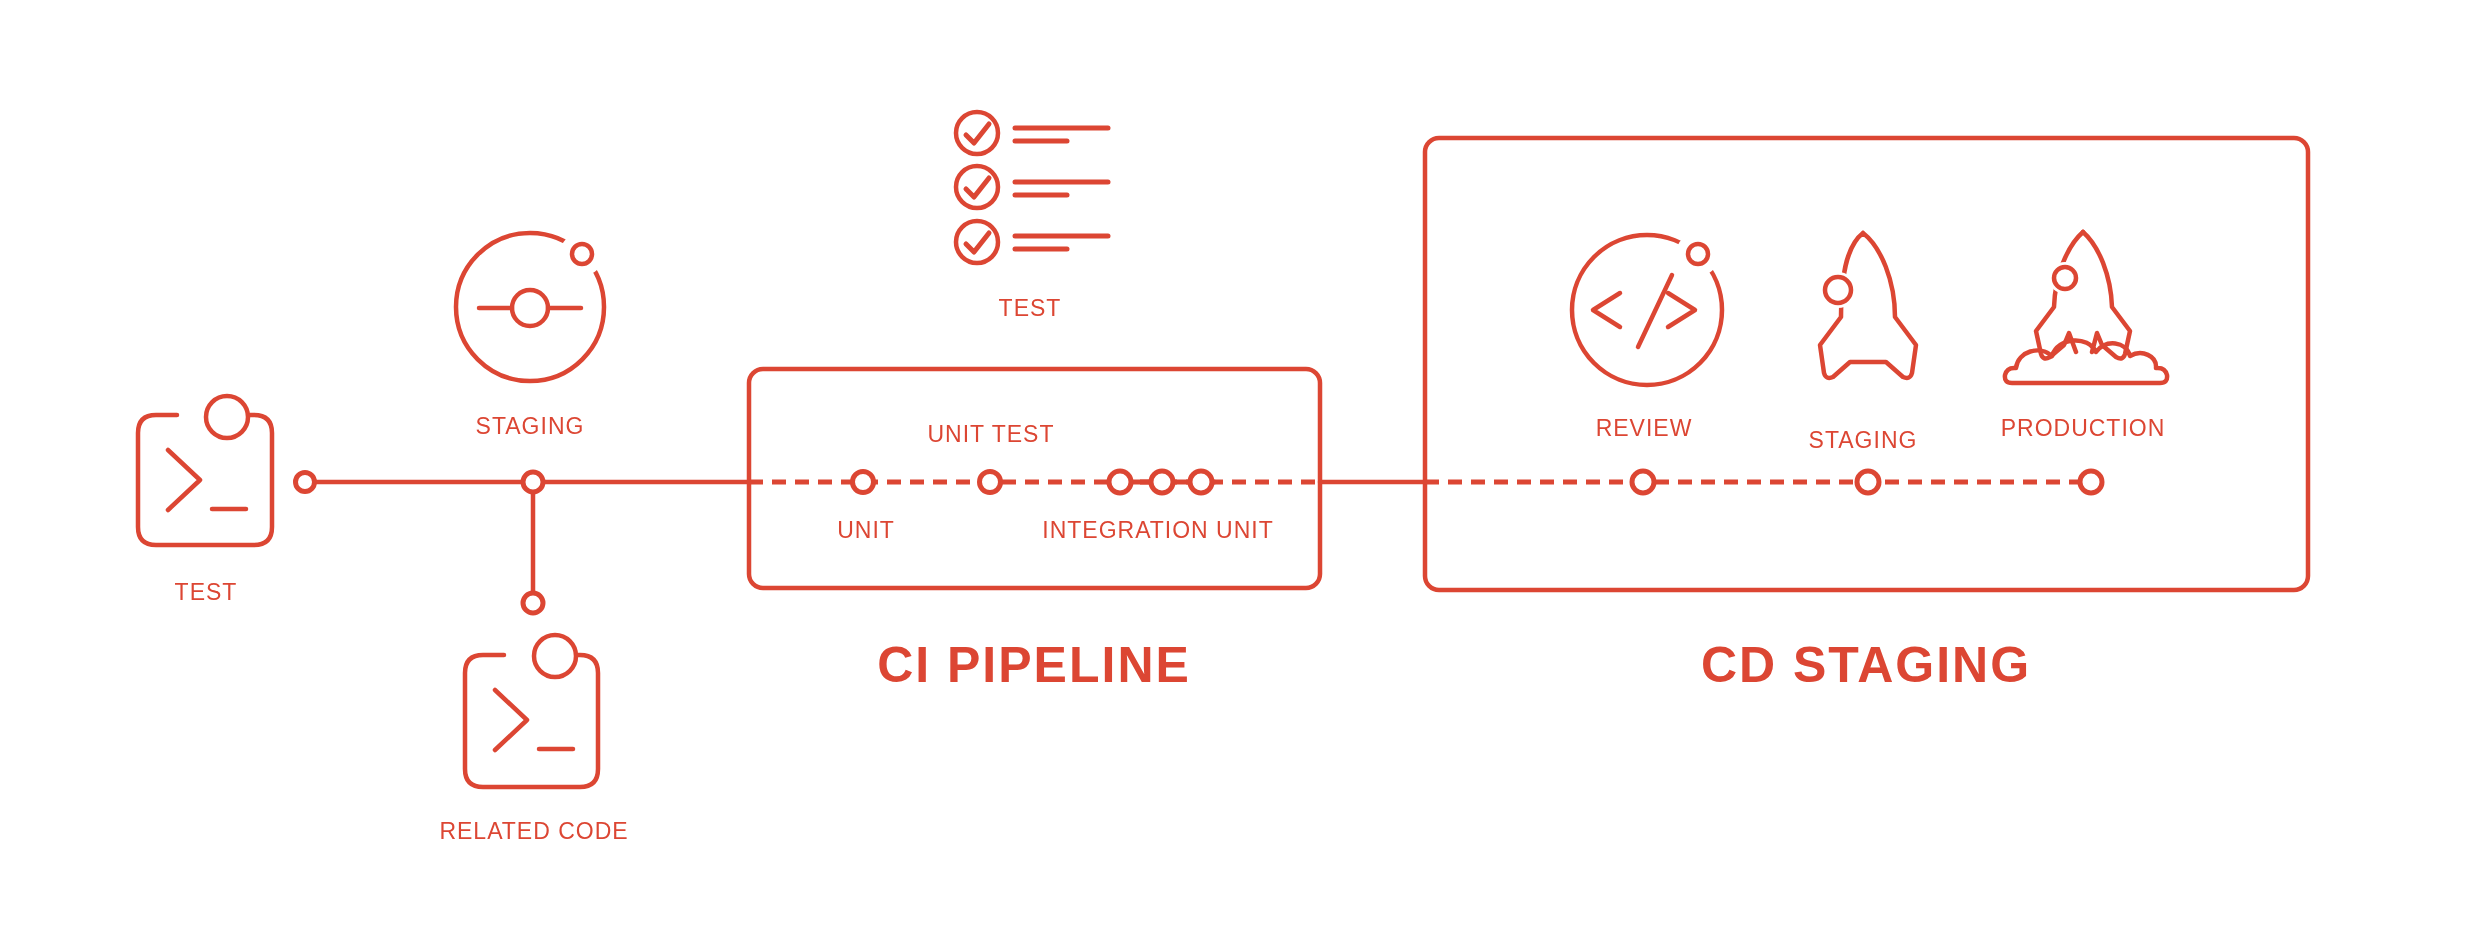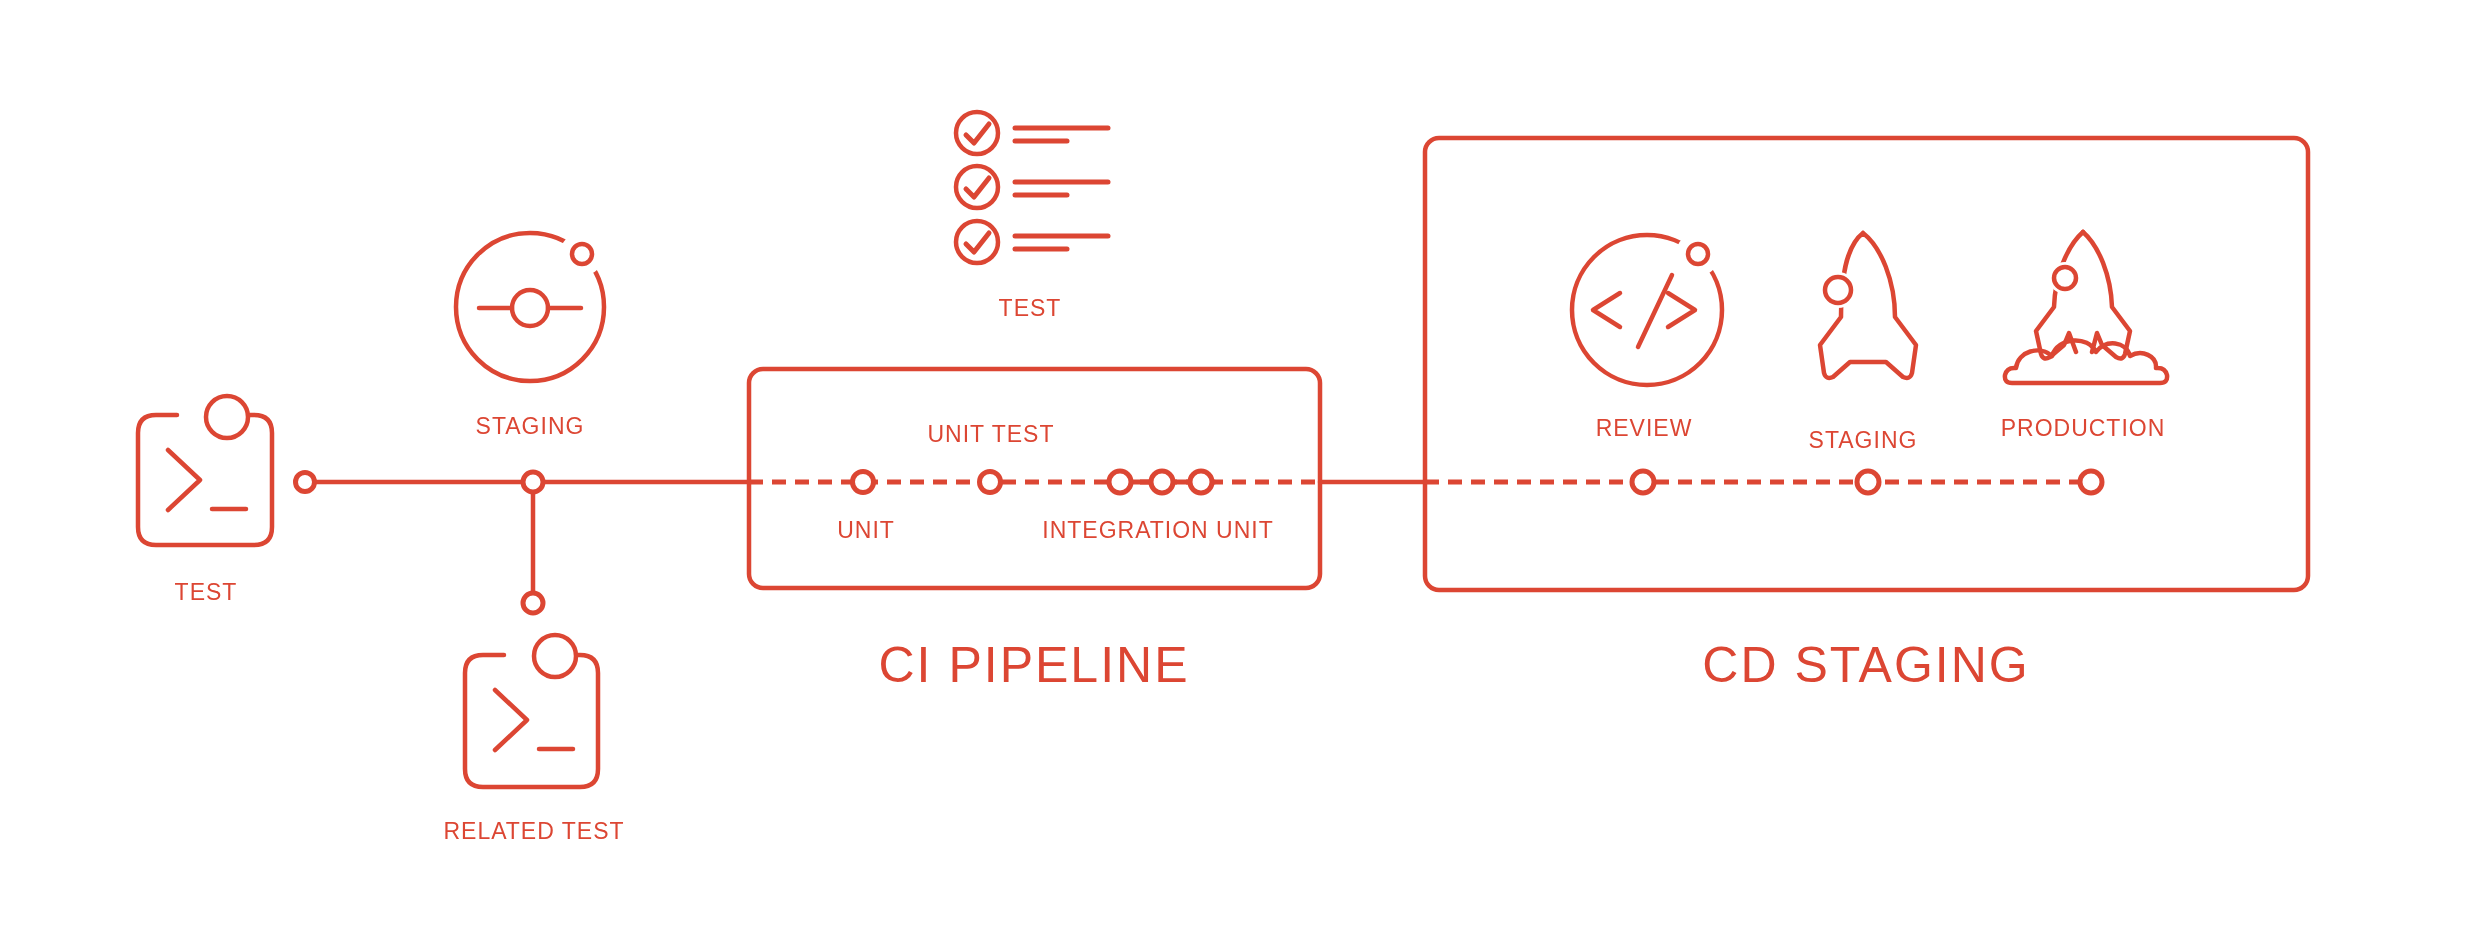--- a/index.html
+++ b/index.html
@@ -14,21 +14,21 @@
   }
   .canvas svg { position: absolute; inset: 0; color: var(--accent); }
   .label, .title {
     position: absolute;
     transform: translate(-50%, -50%);
     color: var(--accent);
     white-space: nowrap;
     user-select: none;
   }
   .label { font-size: 23px; letter-spacing: 1px; font-weight: 400; }
-  .title { font-size: 50px; letter-spacing: 2px; font-weight: 400; }
+  .title { font-size: 50px; letter-spacing: 2px; font-weight: 700; }
 </style>
 </head>
 <body>
 
 <div class="canvas">
 
   <svg width="2468" height="952" viewBox="0 0 2468 952">
     <g fill="none" stroke="currentColor" stroke-width="4.5" stroke-linecap="round" stroke-linejoin="round">
 
       <rect x="749" y="369" width="571" height="219" rx="14"></rect>
@@ -117,21 +117,21 @@
         <circle cx="1201" cy="482" r="11"></circle>
         <circle cx="1643" cy="482" r="11"></circle>
         <circle cx="1868" cy="482" r="11"></circle>
         <circle cx="2091" cy="482" r="11"></circle>
       </g>
     </g>
   </svg>
 
   <div class="label" style="left:206px;  top:592px">TEST</div>
   <div class="label" style="left:530px;  top:426px">STAGING</div>
-  <div class="label" style="left:534px;  top:831px">RELATED TEST</div>
+  <div class="label" style="left:534px;  top:831px">RELATED CODE</div>
   <div class="label" style="left:1030px; top:308px">TEST</div>
   <div class="label" style="left:866px;  top:530px">UNIT</div>
   <div class="label" style="left:991px;  top:434px">UNIT TEST</div>
   <div class="label" style="left:1158px; top:530px">INTEGRATION UNIT</div>
   <div class="label" style="left:1644px; top:428px">REVIEW</div>
   <div class="label" style="left:1863px; top:440px">STAGING</div>
   <div class="label" style="left:2083px; top:428px">PRODUCTION</div>
   <div class="title" style="left:1034px; top:665px">CI PIPELINE</div>
   <div class="title" style="left:1866px; top:665px">CD STAGING</div>
 

